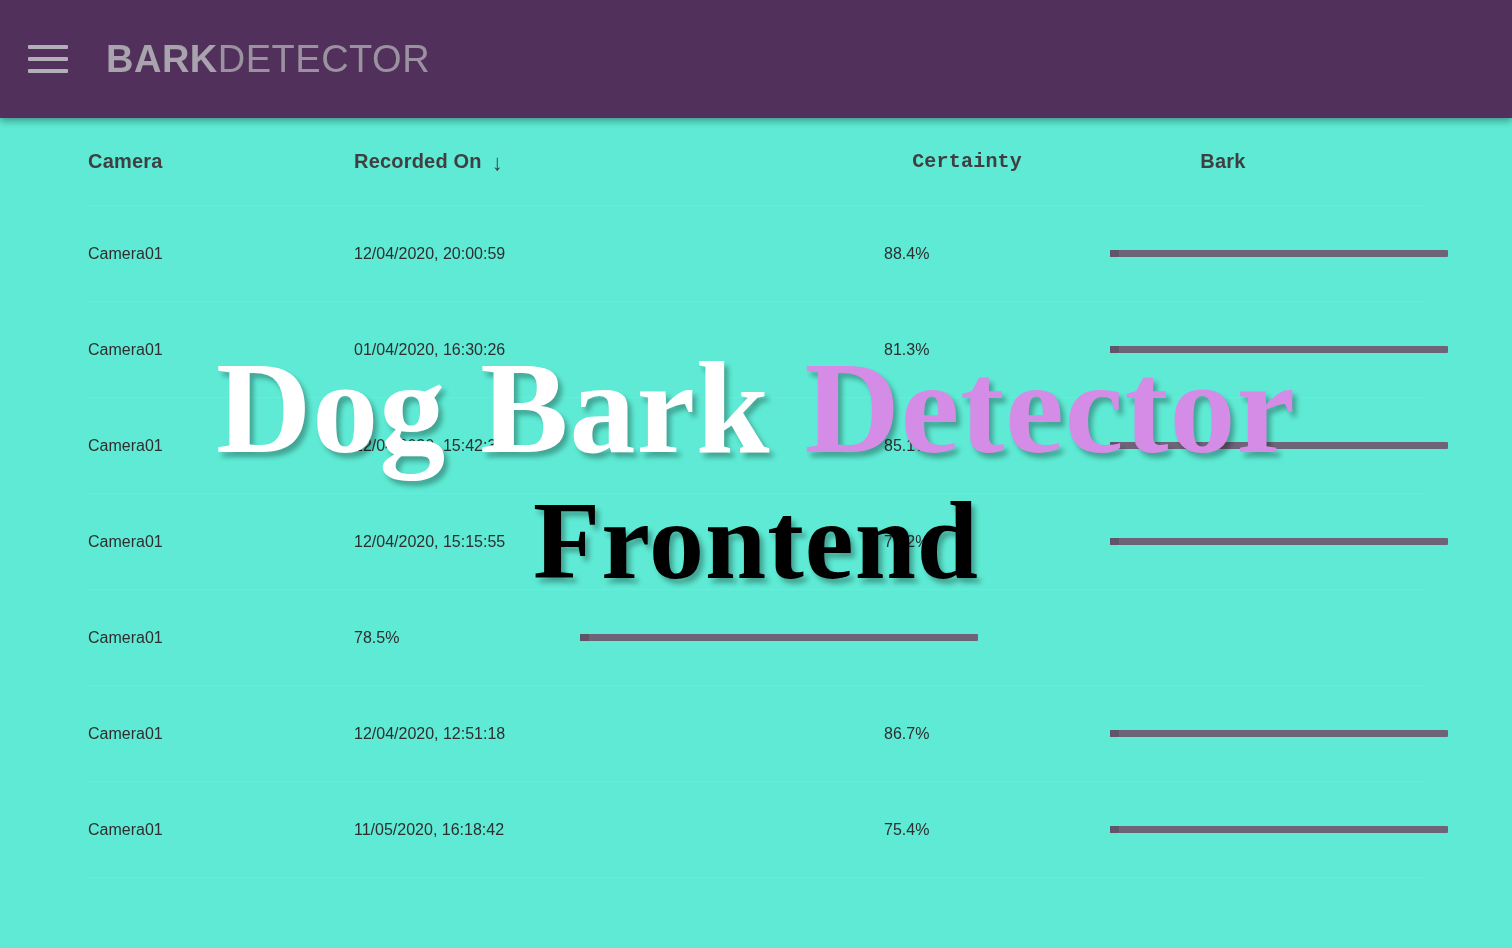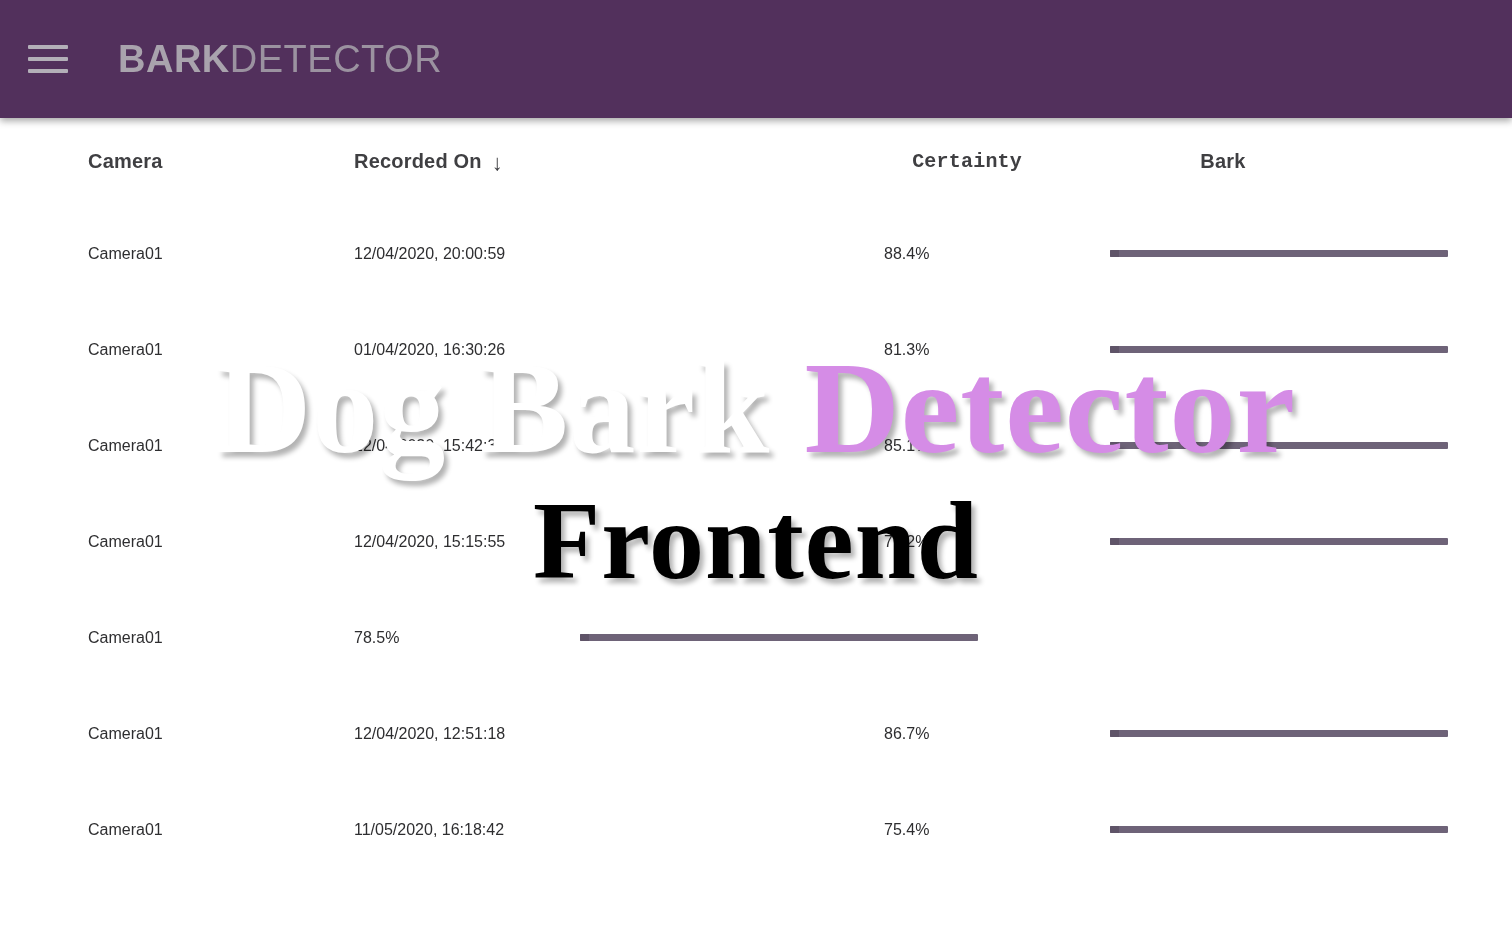--- a/index.html
+++ b/index.html
@@ -44,41 +44,41 @@
   }
   .hamburger span {
     display: block;
     height: 4px;
     width: 40px;
     background: #b3afb8;
     border-radius: 1px;
   }
 
   .brand {
-    margin-left: 48px;
+    margin-left: 36px;
     font-size: 38px;
     letter-spacing: 0.5px;
     line-height: 1;
     white-space: nowrap;
     user-select: none;
   }
   .brand .b-bold {
     font-weight: 700;
     color: #a9a3ad;
   }
   .brand .b-light {
     font-weight: 300;
     color: #9b92a0;
   }
 
   
   .content {
     position: relative;
     height: 830px;
-    background: #ffffff;
+    background: #5eead4;
     overflow: hidden;
   }
 
   .table {
     position: relative;
     width: 100%;
     padding: 0 88px;
   }
 
   .row {

